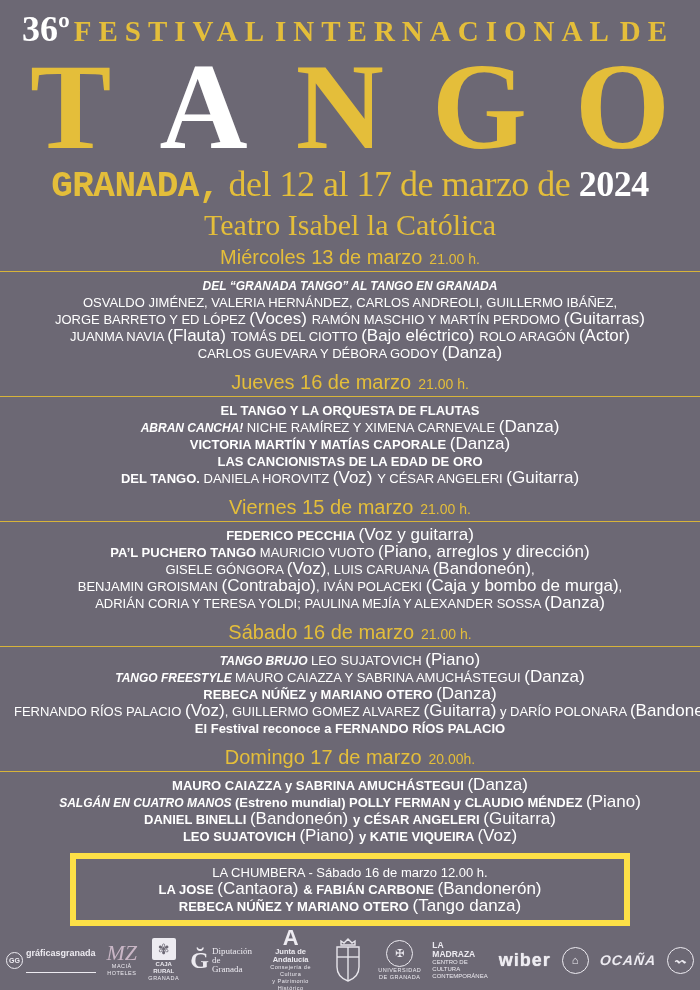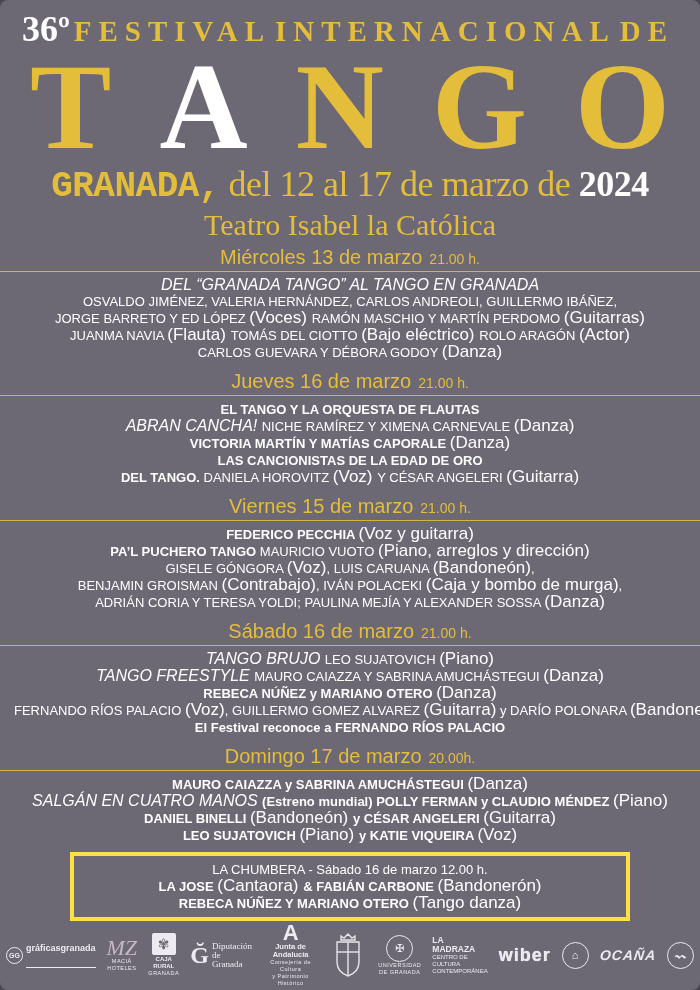--- a/index.html
+++ b/index.html
@@ -1,20 +1,20 @@
 <!DOCTYPE html>
 <html><head>
 <meta charset="utf-8">
 <style>
   html,body{margin:0;padding:0;background:#4a4752;}
   .poster{
     position:relative;width:700px;height:990px;margin:0 auto;
     background:#6C6874;overflow:hidden;
     font-family:"Liberation Sans",sans-serif;color:#fff;
-    display:flex;flex-direction:column;border-radius:8px;
+    display:flex;flex-direction:column;
   }
   
   .top-row{
     display:flex;align-items:baseline;justify-content:space-between;
     padding:8px 26px 0 22px;
     font-family:"Liberation Serif",serif;font-weight:bold;
   }
   .edition{color:#fff;font-size:36px;}
   .tw{color:#E4BE3A;font-size:29px;letter-spacing:7px;}
   .tango{
@@ -37,25 +37,25 @@
   
   .day-header{
     text-align:center;color:#E4BE3A;font-size:20px;line-height:21px;padding-top:6px;
   }
   .day-time{font-size:14px;margin-left:7px;}
   .day-rule{border:none;border-top:1.5px solid #D7B43A;margin:1px 0 0 0;}
   .day-lines{padding:5px 14px 4px 14px;text-align:center;}
   .line{line-height:16px;white-space:nowrap;}
   .seg-r{font-size:13px;}
   .seg-b{font-size:13px;font-weight:bold;}
-  .seg-bi{font-size:16px;font-weight:normal;font-style:italic;}
+  .seg-bi{font-size:12px;font-weight:bold;font-style:italic;}
   .seg-p{font-size:17px;}
   
   .chumbera{
-    margin:4px 70px 0 70px;border:4px solid #fde047;padding:5px 4px;text-align:center;
+    margin:4px 70px 0 70px;border:6px solid #fde047;padding:5px 4px;text-align:center;
   }
   
   .logos{
     margin-top:8px;height:52px;display:flex;align-items:center;justify-content:center;
     gap:11px;padding:0 6px;color:#EDEBF1;
   }
   .logo{display:flex;flex-direction:column;align-items:center;justify-content:center;text-align:center;}
   .lg-row{display:flex;align-items:center;gap:3px;}
   .gg-circle{width:15px;height:15px;border:1.5px solid #EDEBF1;border-radius:50%;
     font-size:7px;font-weight:bold;line-height:15px;text-align:center;}

